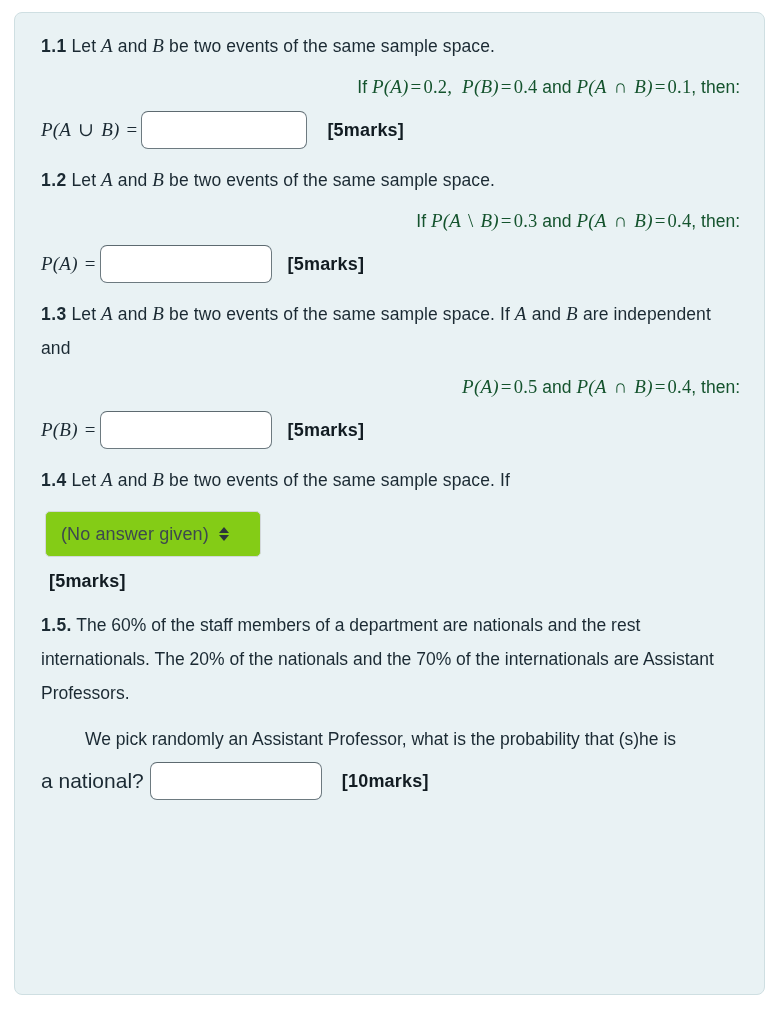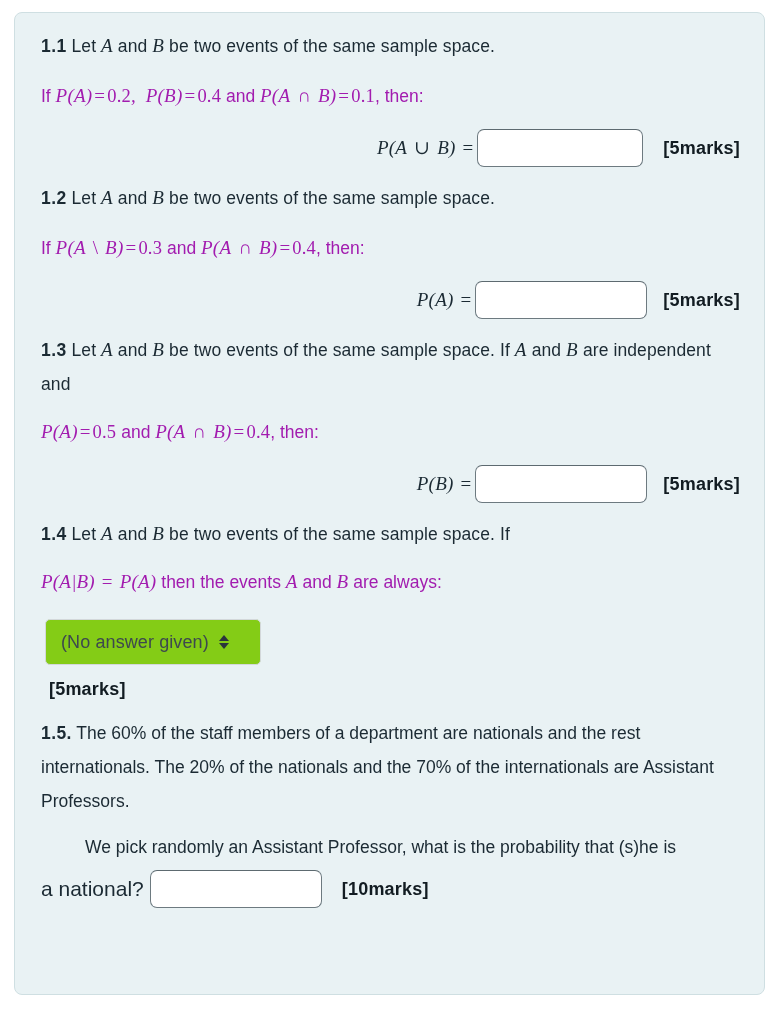--- a/index.html
+++ b/index.html
@@ -44,23 +44,24 @@
     margin-bottom: 10px;
   }
 
   .qnum {
     font-weight: bold;
     letter-spacing: 0.4px;
   }
 
   .mathline {
     margin: 0 0 12px 0;
-    line-height: 42px;
-    color: #a21caf;
+    line-height: 23px;
+    color: #14532d;
     font-size: 17.5px;
+    text-align: right;
   }
 
   
   .m {
     font-family: "Liberation Serif", "DejaVu Serif", serif;
     font-style: italic;
     font-size: 19px;
     letter-spacing: 0.2px;
   }
   .m .op,
@@ -72,21 +73,20 @@
   }
   .m .op {
     padding: 0 2px;
   }
 
   .answer-row {
     display: flex;
     align-items: center;
     margin: 0 0 14px 0;
     line-height: 34px;
-    justify-content: flex-end;
   }
 
   .answer-row .lead {
     color: #1b2a33;
     white-space: nowrap;
   }
 
   .text-input {
     width: 166px;
     height: 38px;
@@ -257,24 +257,20 @@
   </div>
 
   <div class="q-block">
     <p class="line tight">
       <span class="qnum">1.4</span>
       <span>
         Let <span class="m">A</span> and <span class="m">B</span> be two events of the same sample space. If
       </span>
     </p>
 
-    <p class="mathline">
-      <span class="m">P(A|B)&nbsp;<span class="op">=</span>&nbsp;P(A)</span>
-      then the events <span class="m">A</span> and <span class="m">B</span> are always:
-    </p>
 
     <div class="select-wrap">
       <span class="select-label">(No answer given)</span>
       <span class="stepper-icon">
         <span class="tri-up"></span>
         <span class="tri-down"></span>
       </span>
     </div>
 
     <div class="marks-standalone">[5marks]</div>

